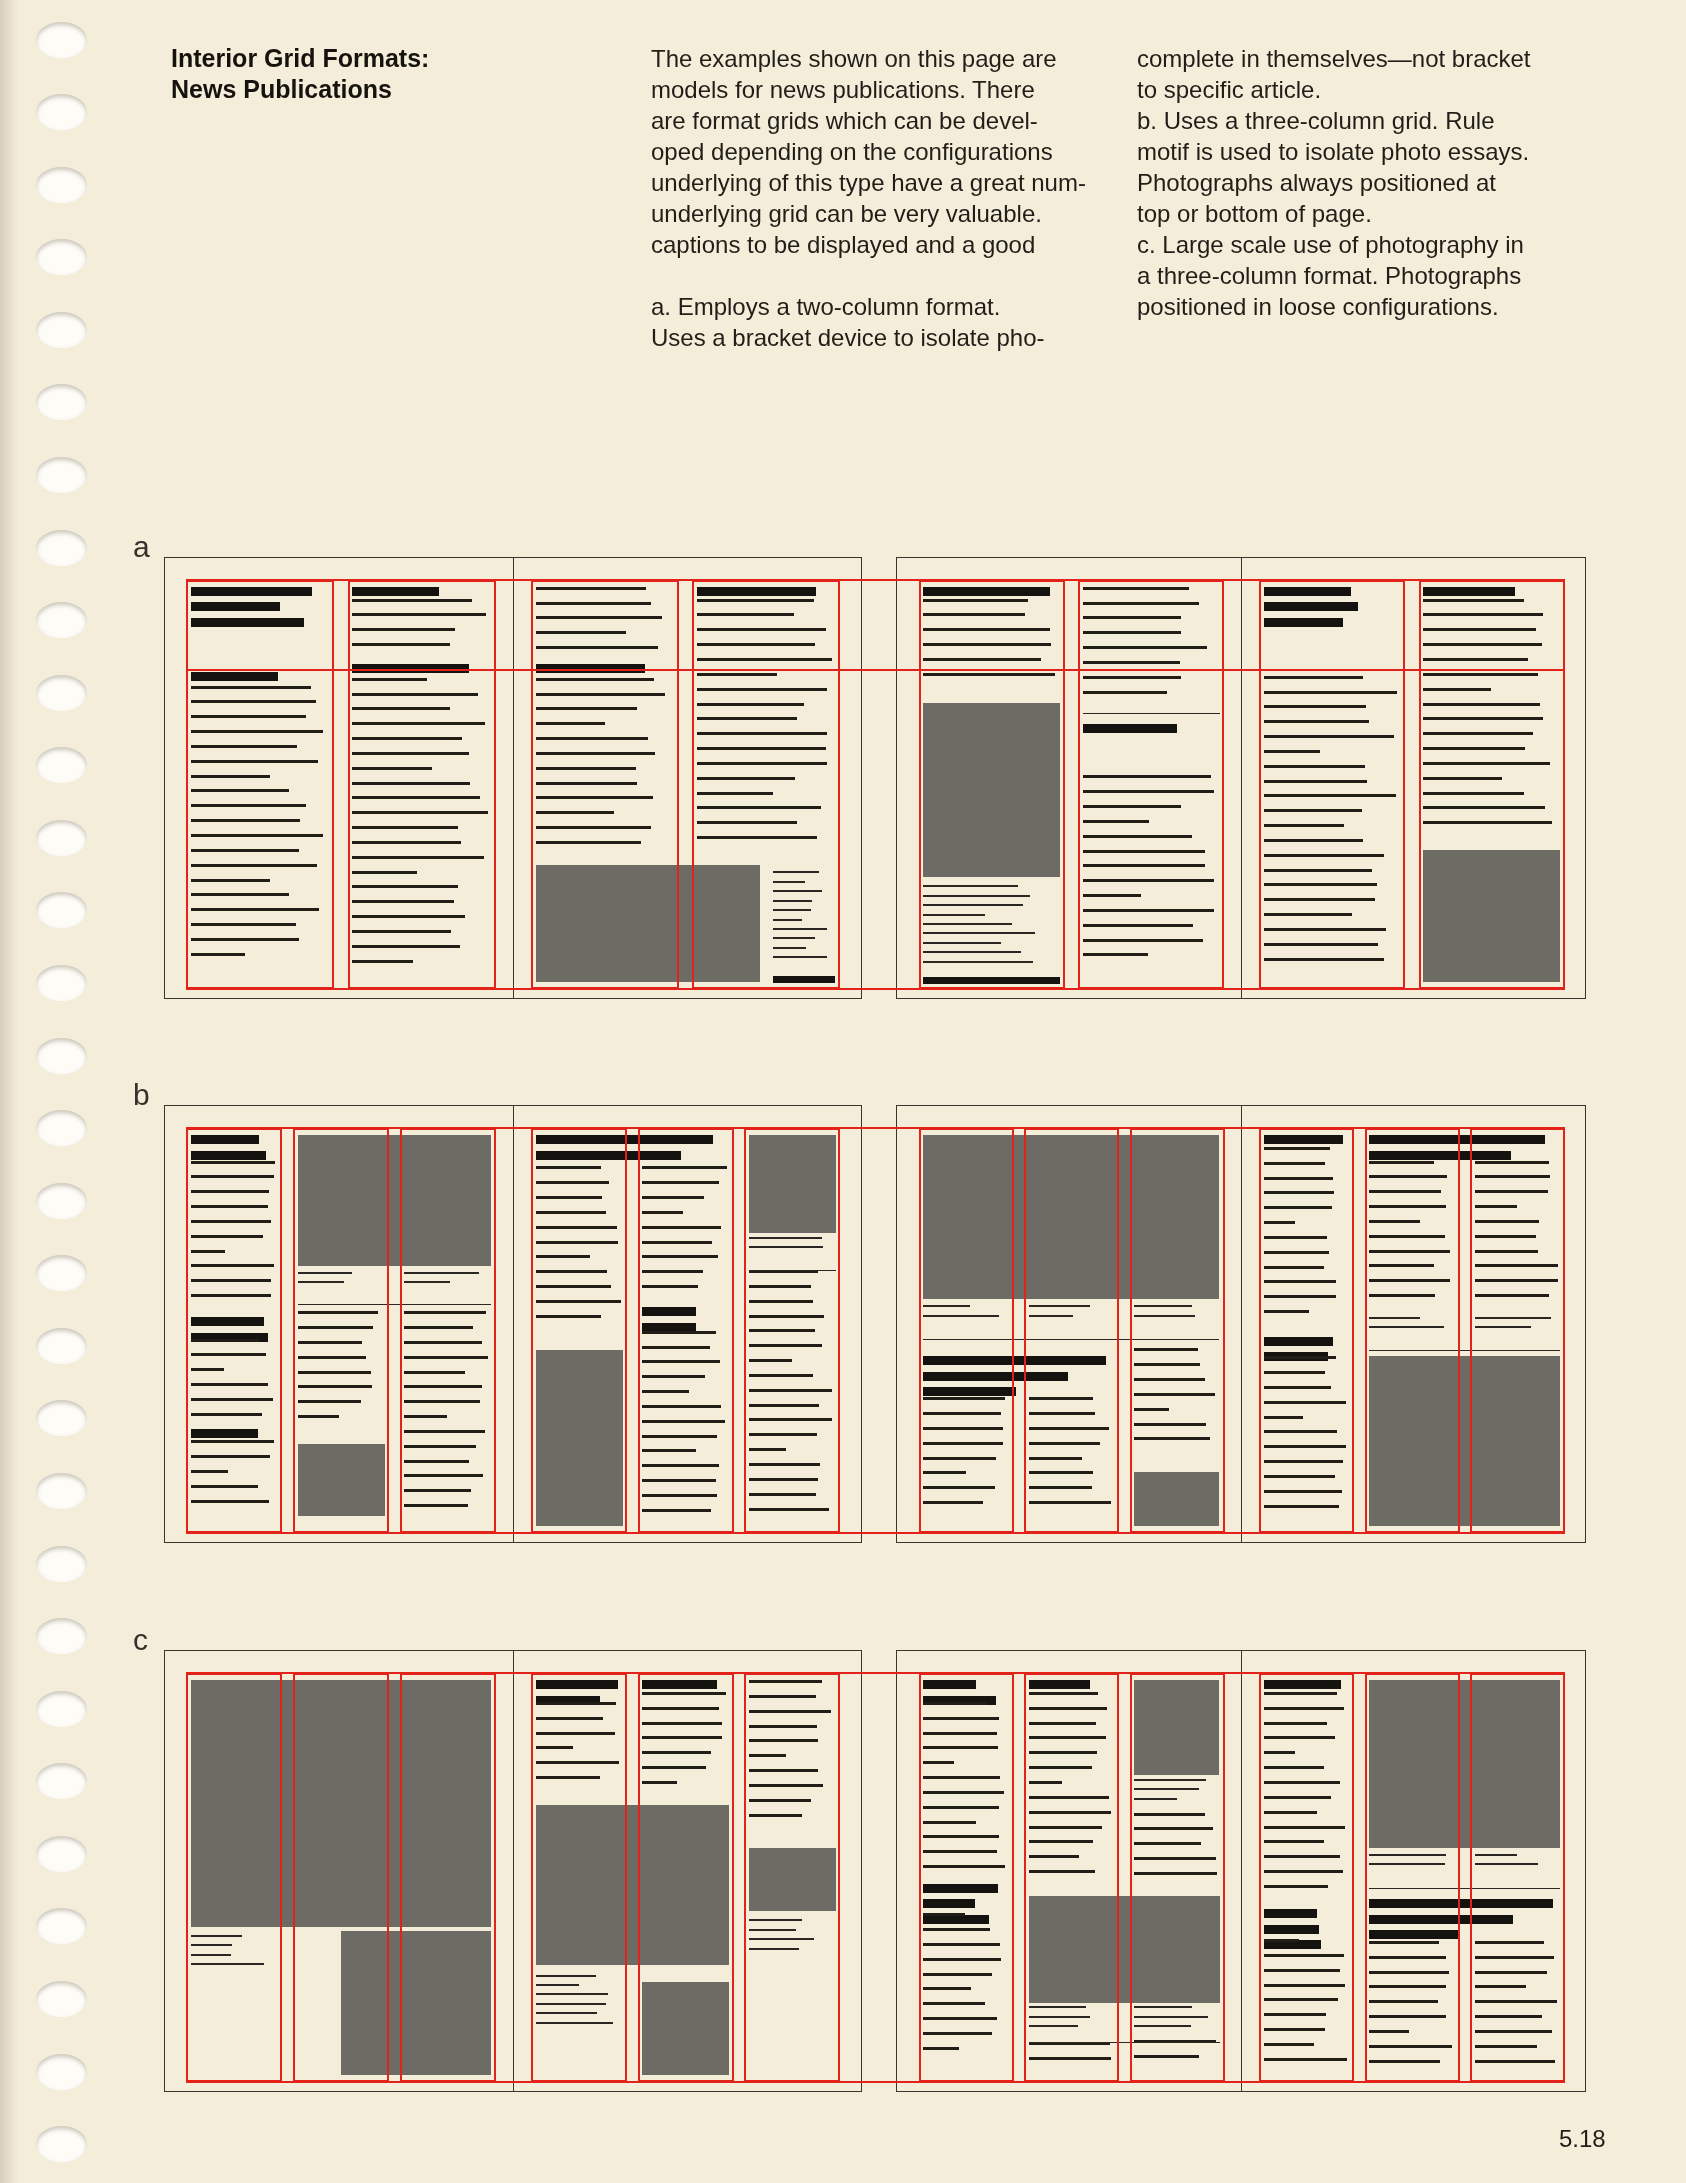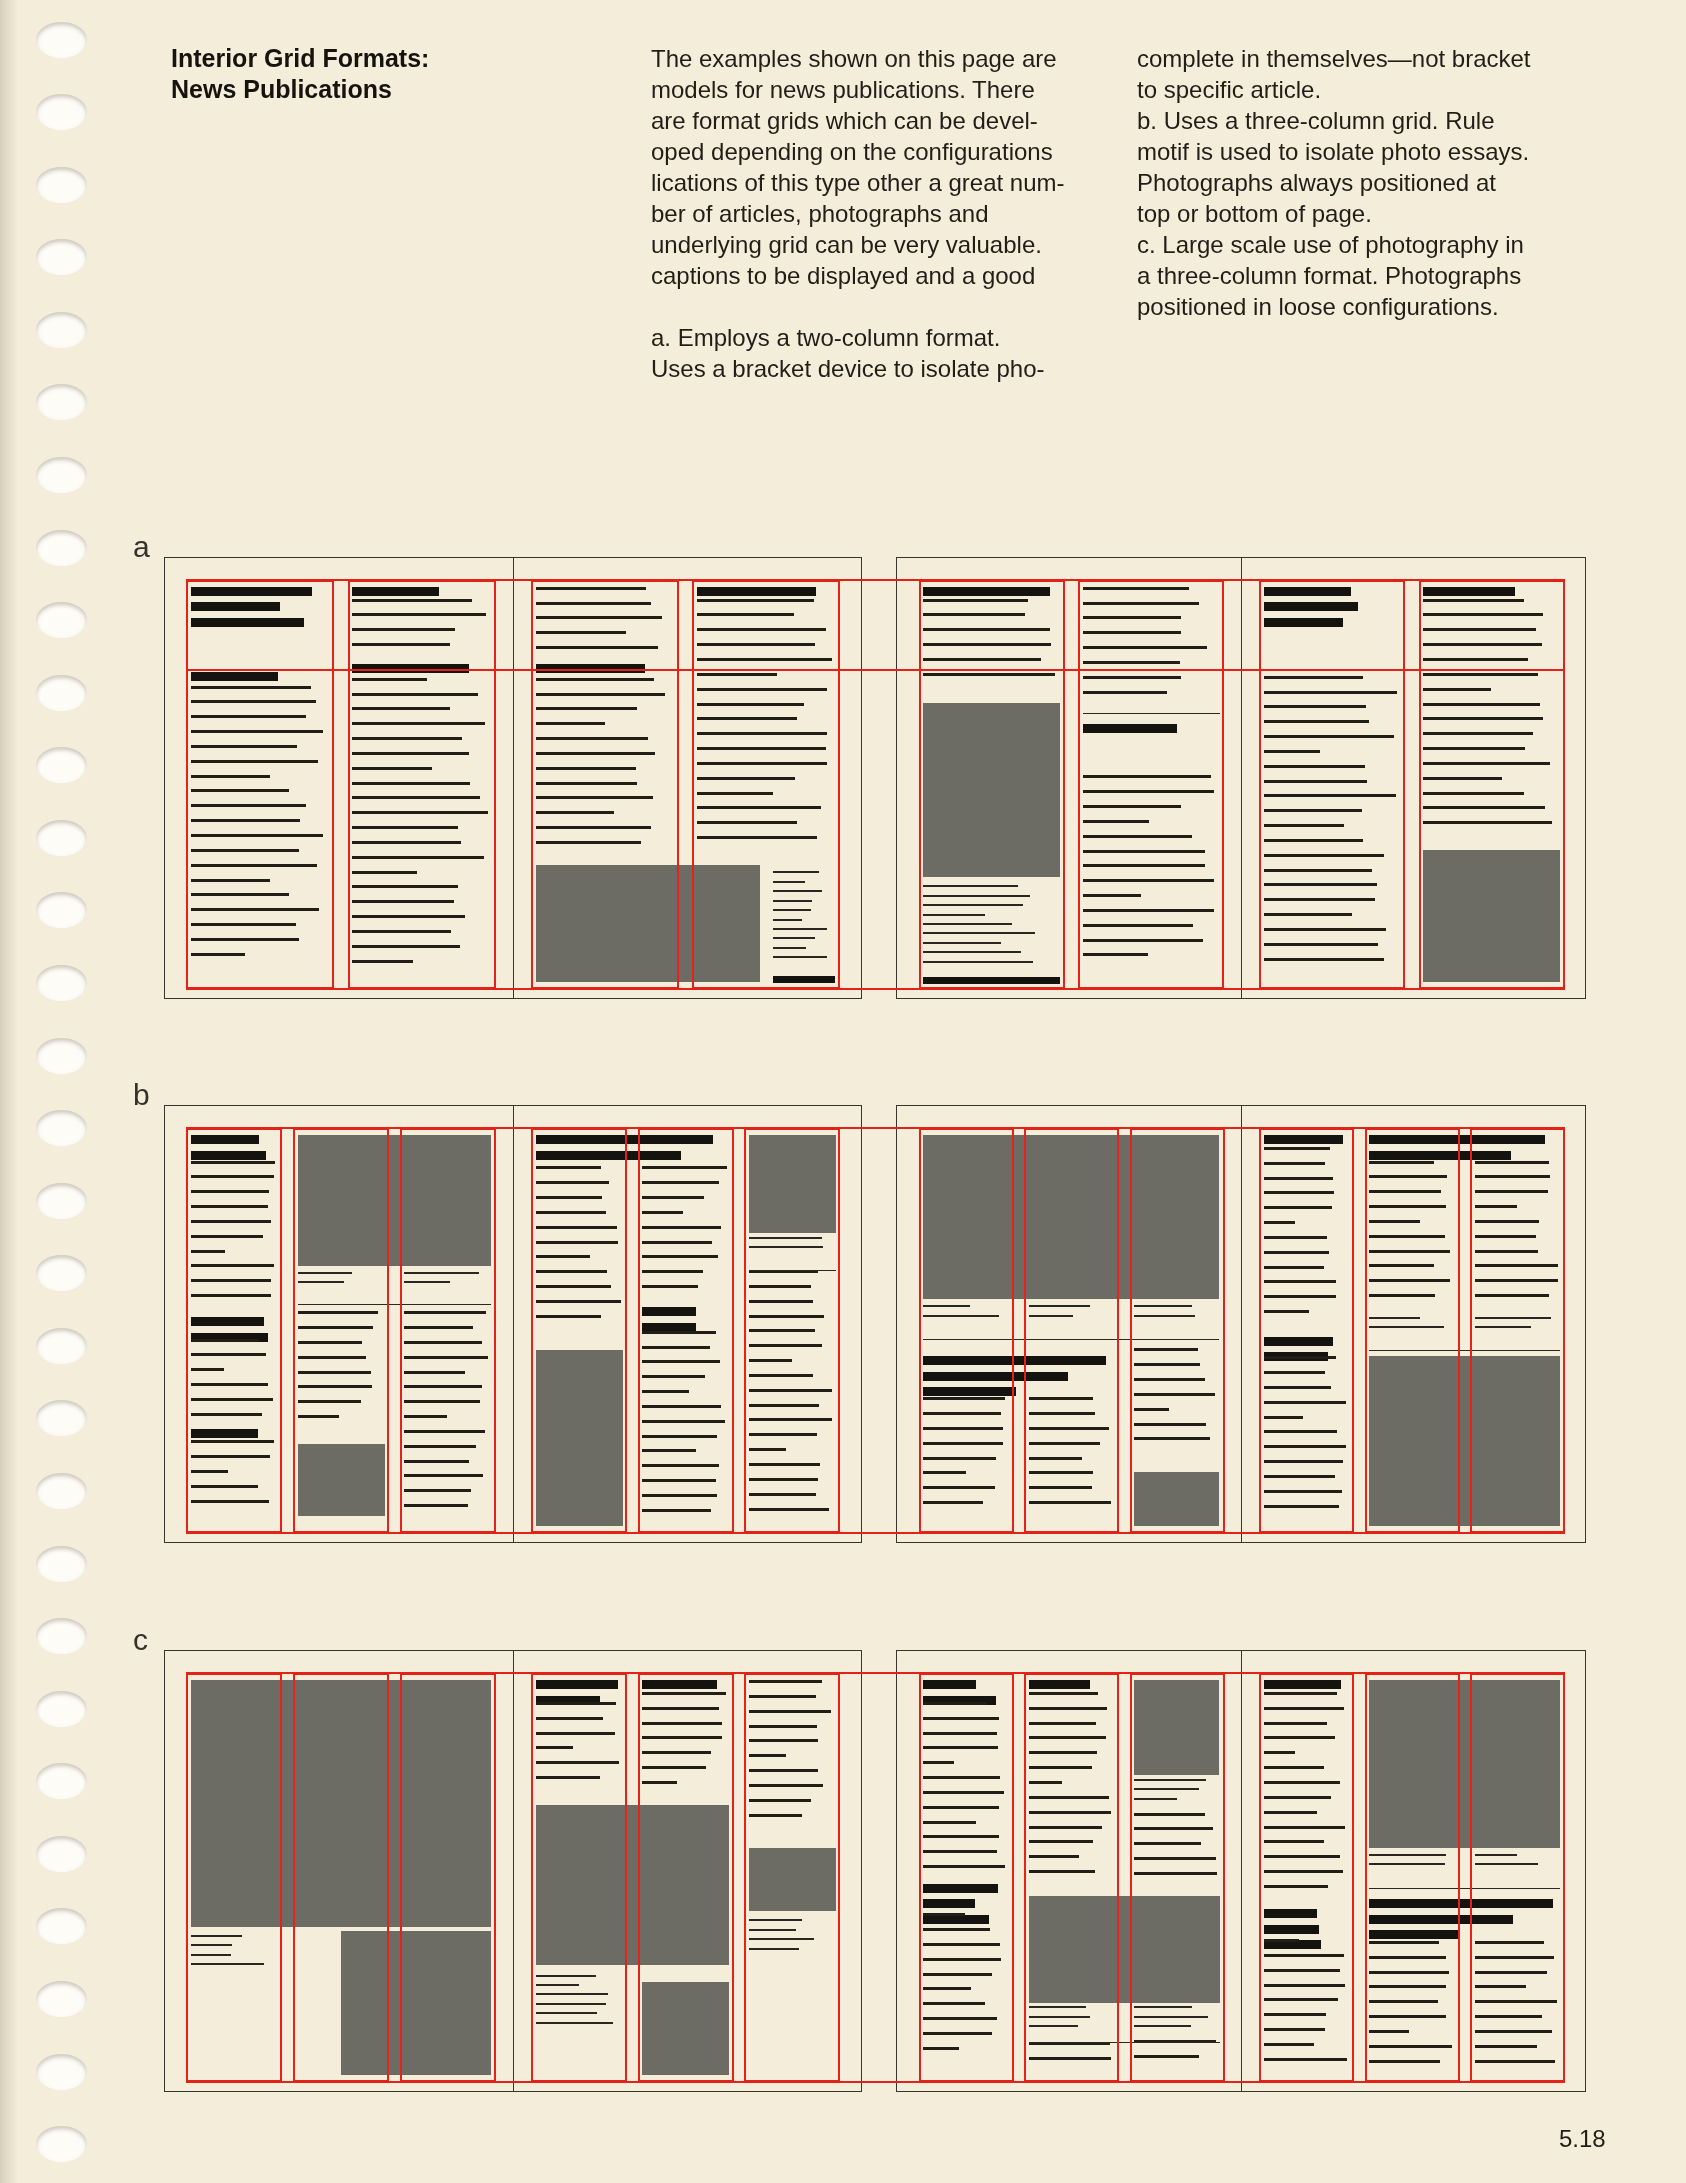--- a/index.html
+++ b/index.html
@@ -67,22 +67,21 @@
 <div class="title">
   <div>Interior Grid Formats:</div>
   <div>News Publications</div>
 </div>
 
 <div id="intro-col1" class="intro">
     <div class="ln">The examples shown on this page are</div>
     <div class="ln">models for news publications. There</div>
     <div class="ln">are format grids which can be devel-</div>
     <div class="ln">oped depending on the configurations</div>
-    <div class="ln">lications of this type other a great num-</div>
-    <div class="ln">ber of articles, photographs and</div>
+    <div class="ln">underlying of this type have a great num-</div>
     <div class="ln">underlying grid can be very valuable.</div>
     <div class="ln">captions to be displayed and a good</div>
     <div class="ln">&nbsp;</div>
     <div class="ln">a. Employs a two-column format.</div>
     <div class="ln">Uses a bracket device to isolate pho-</div>
   </div>
 <div id="intro-col2" class="intro">
     <div class="ln">complete in themselves—not bracket</div>
     <div class="ln">to specific article.</div>
     <div class="ln">b. Uses a three-column grid. Rule</div>

